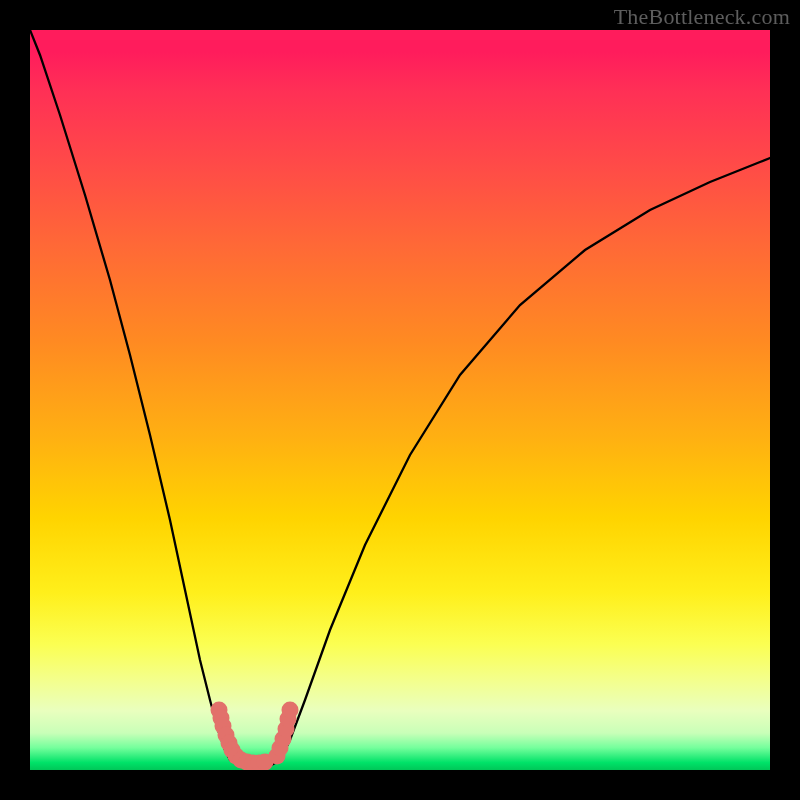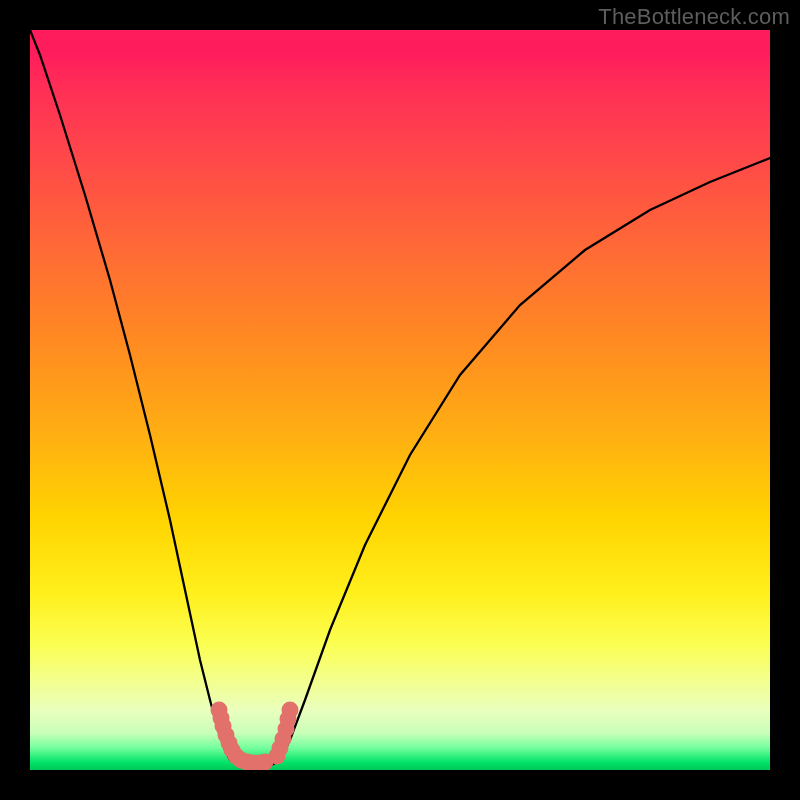--- a/index.html
+++ b/index.html
@@ -56,20 +56,21 @@
   }
   .watermark {
     position: absolute;
     top: 4px;
     right: 10px;
     color: #5d5d5d;
     font-size: 22px;
     letter-spacing: 0.2px;
     font-weight: 500;
     user-select: none;
+    font-family: Liberation Serif, serif;
   }
 </style>
 </head>
 <body>
 
 <div class="frame">
   <div class="plot">
     <div class="gradient"></div>
     <svg class="curve" viewBox="0 0 740 740" preserveAspectRatio="none">
       <path fill="none" stroke="#000" stroke-width="2.3" stroke-linecap="round" d="M0.0 0.0 L10.0 25.0 L30.0 85.0 L55.0 165.0 L80.0 250.0 L100.0 325.0 L120.0 405.0 L140.0 490.0 L155.0 560.0 L170.0 630.0 L180.0 670.0 L188.0 700.0 L195.0 720.0 L200.0 730.0 L200.0 730.0 L210.0 736.0 L225.0 738.0 L240.0 736.0 L250.0 730.0 L250.0 730.0 L260.0 710.0 L275.0 670.0 L300.0 600.0 L335.0 515.0 L380.0 425.0 L430.0 345.0 L490.0 275.0 L555.0 220.0 L620.0 180.0 L680.0 152.0 L730.0 132.0 L740.0 128.0"></path>

